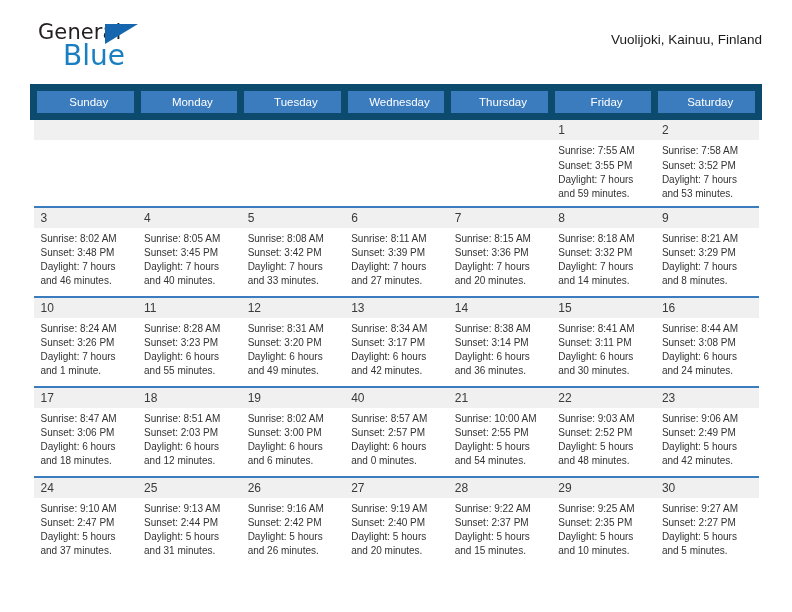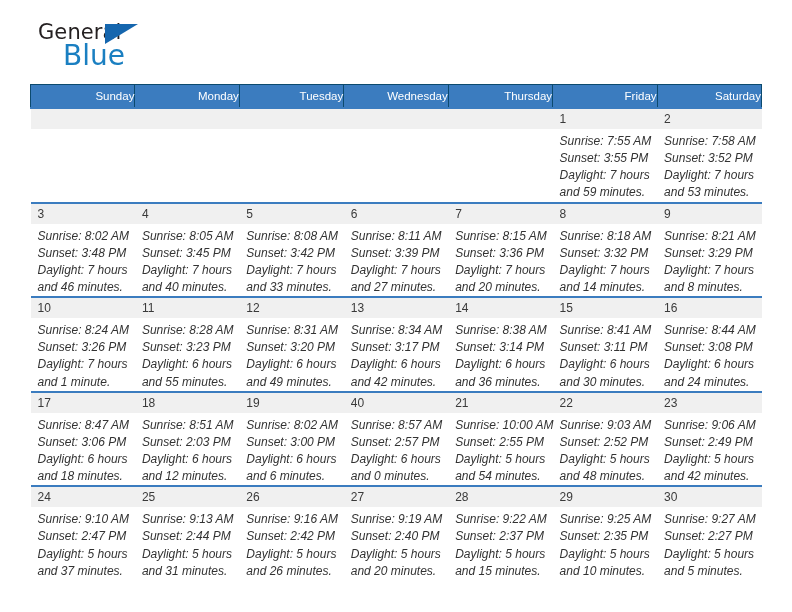--- a/index.html
+++ b/index.html
@@ -89,23 +89,23 @@
     width: 732px;
     border-collapse: collapse;
     table-layout: fixed;
     margin-top: 10px;
   }
   .calendar th {
     background: #3b7cbf;
     color: #ffffff;
     font-weight: normal;
     font-size: 11.5px;
-    text-align: right;
+    text-align: center;
     padding: 5px 0 5px 7px;
-    border: 1px solid #0c4a6e;
+    border: 7px solid #0c4a6e;
     height: 18px;
     box-sizing: border-box;
   }
   .calendar td {
     vertical-align: top;
     padding: 0;
     border: none;
     border-top: 2px solid #3b7cbf;
     height: 90px;
     box-sizing: border-box;
@@ -122,41 +122,41 @@
     line-height: 1.2;
     min-height: 16px;
     box-sizing: border-box;
   }
   td.empty .daynum-band {
     background: #f0f0f0;
     color: transparent;
   }
   .cell-body {
     padding: 4px 6px 0 7px;
-    font-size: 12px;
+    font-size: 10px;
     line-height: 1.42;
     color: #333333;
-    font-style: italic;
   }
   .cell-body div {
     white-space: nowrap;
   }
 </style>
 </head>
 <body>
 
 <div class="page">
 
   <div class="top-bar">
     <div class="logo">
       <span class="logo-general">General</span>
       <span class="logo-tri"></span>
       <span class="logo-blue">Blue</span>
     </div>
     <div class="title-block">
+      <div class="cal-subtitle">Vuolijoki, Kainuu, Finland</div>
     </div>
   </div>
 
   <table class="calendar">
     <thead>
       <tr id="weekday-row">
           <th>Sunday</th>
           <th>Monday</th>
           <th>Tuesday</th>
           <th>Wednesday</th>

